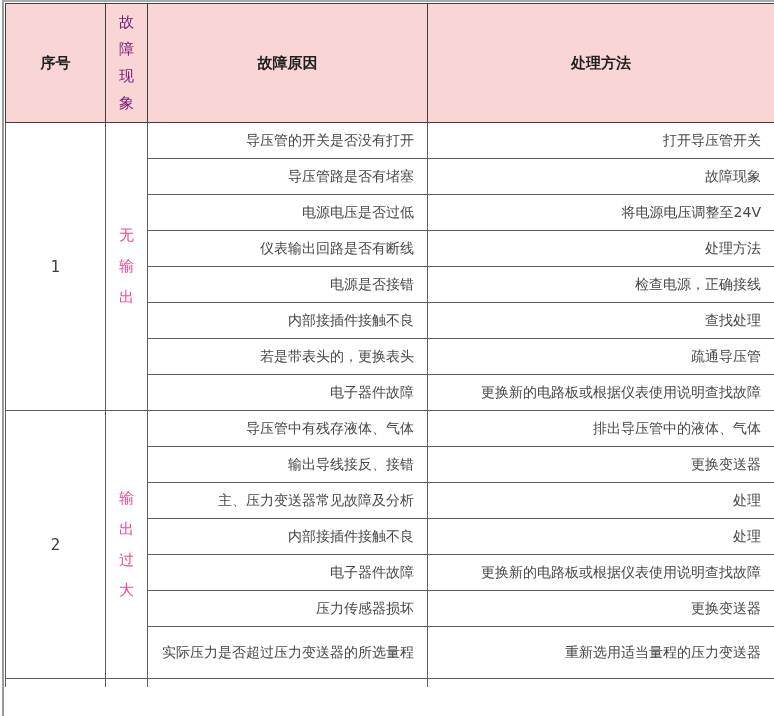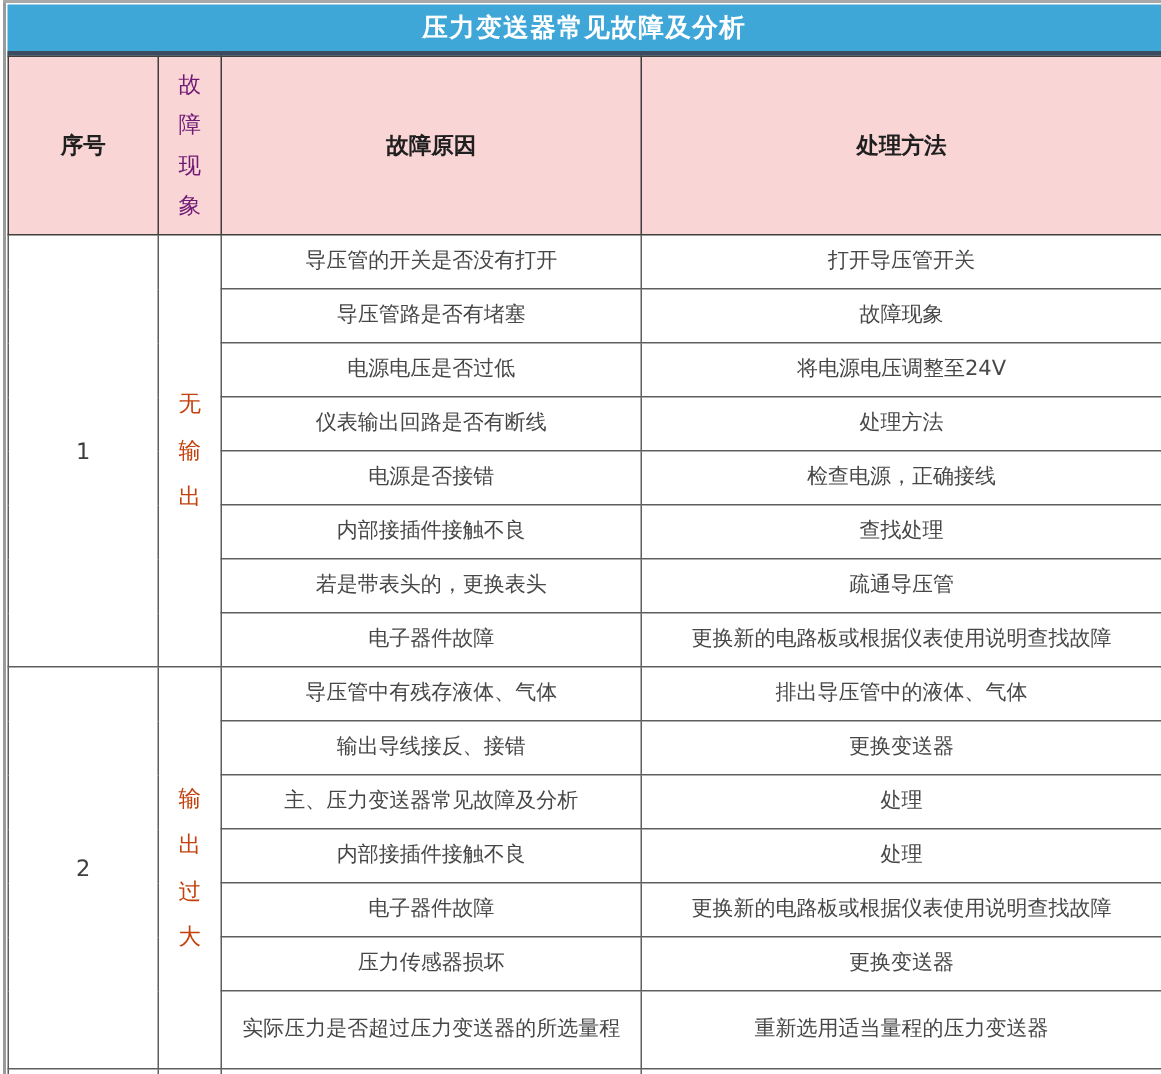--- a/index.html
+++ b/index.html
@@ -64,40 +64,40 @@
     border-color: #3f3f3f;
     text-align: center;
   }
   tr.header-row { height: 119px; }
   
   tr.body-row { height: 36px; }
   tr.body-row-tall { height: 52px; }
   tr.cut-row { height: 8px; }
   tr.cut-row td { border-bottom: none; }
   .cell-cause, .cell-method {
-    text-align: center;
+    text-align: right;
     padding: 2px 13px;
     font-size: 14px;
     color: #474747;
     line-height: 1.5;
     margin-top: 12px;
   }
   .cell-index {
     text-align: center;
     font-size: 15px;
     color: #3d3d3d;
   }
   .cell-phen { text-align: center; }
   .vtext {
     display: inline-block;
     width: 1.15em;
     word-break: break-all;
     line-height: 2.05;
     font-size: 15px;
-    color: #c2410c;
+    color: #ec4899;
     text-align: center;
   }
   .vtext-head {
     display: inline-block;
     width: 1.15em;
     word-break: break-all;
     line-height: 1.8;
     font-size: 15px;
     font-weight: normal;
     color: #701a75;
@@ -106,23 +106,20 @@
 </style>
 </head>
 <body>
 
 <div class="page">
   <div class="edge-left"></div>
   <div class="edge-top"></div>
 
   <div class="sheet">
 
-    <div class="title-bar">
-      <span>压力变送器常见故障及分析</span>
-    </div>
 
     <table class="fault-table">
       <colgroup>
         <col style="width:100px">
         <col style="width:42px">
         <col style="width:280px">
         <col style="width:347px">
       </colgroup>
 
       <tbody>

